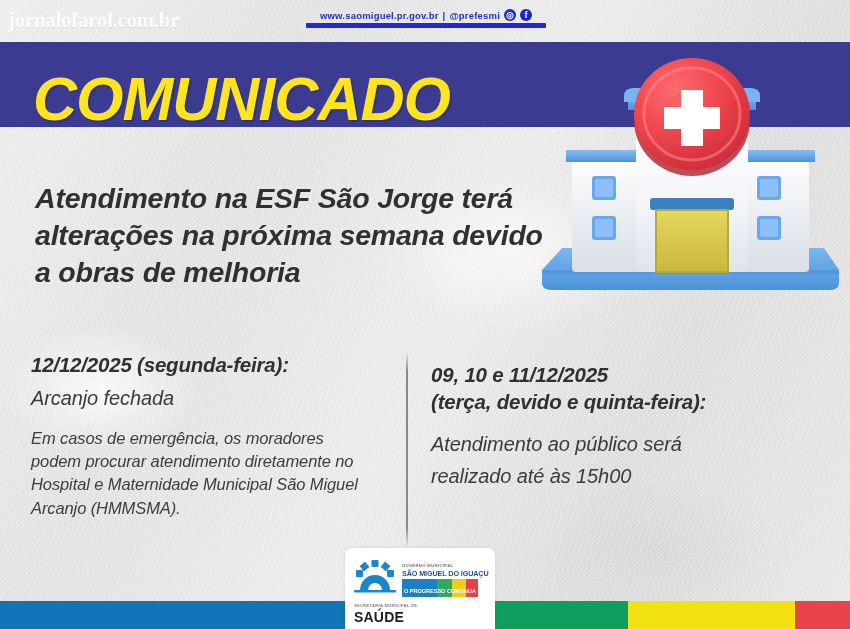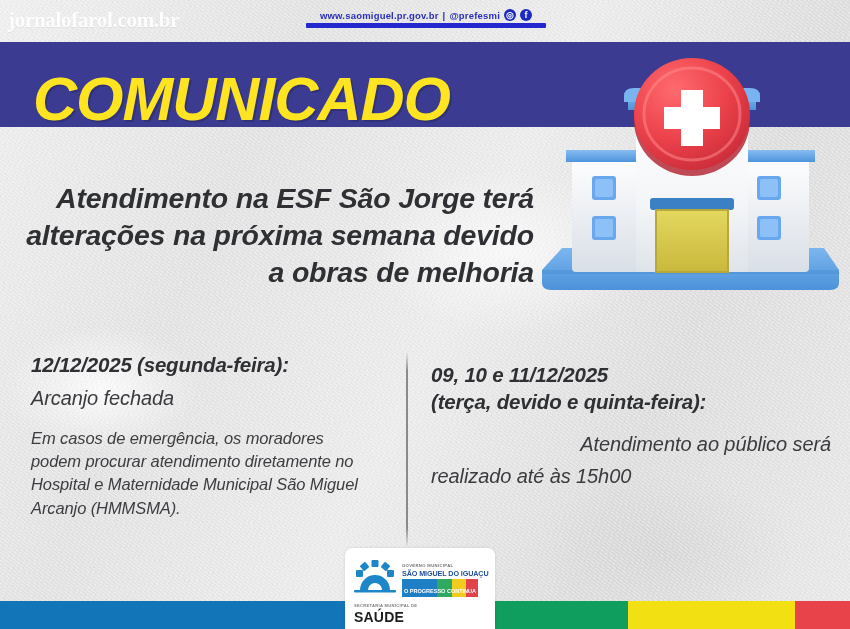--- a/index.html
+++ b/index.html
@@ -100,29 +100,28 @@
   
   #hospital {
     position: absolute;
     left: 524px; top: 58px;
     width: 330px; height: 242px;
   }
 
   
   #headline {
     position: absolute;
-    left: 24px; top: 180px;
+    left: 35px; top: 180px;
     width: 510px;
     font-size: 28.5px;
     line-height: 1.30;
     font-weight: bold;
     font-style: italic;
     color: #2f3033;
     letter-spacing: -0.2px;
-    text-align: right;
   }
 
   
   #divider {
     position: absolute;
     left: 406px; top: 352px;
     width: 2px; height: 195px;
     background: linear-gradient(to bottom, rgba(130,130,130,0), #8a8a8a 10%, #8a8a8a 90%, rgba(130,130,130,0));
   }
   .col-date {
@@ -154,21 +153,20 @@
     line-height: 1.42;
     letter-spacing: -0.1px;
   }
   #col-right {
     position: absolute;
     left: 431px; top: 362px;
     width: 400px;
   }
   #right-sub {
     margin-top: 16px;
-    text-align: right;
   }
 
   
   #footer-bar {
     position: absolute;
     left: 0; bottom: 0;
     width: 850px; height: 28px;
     display: flex;
   }
   .seg-blue   { background: #1275b8; }

